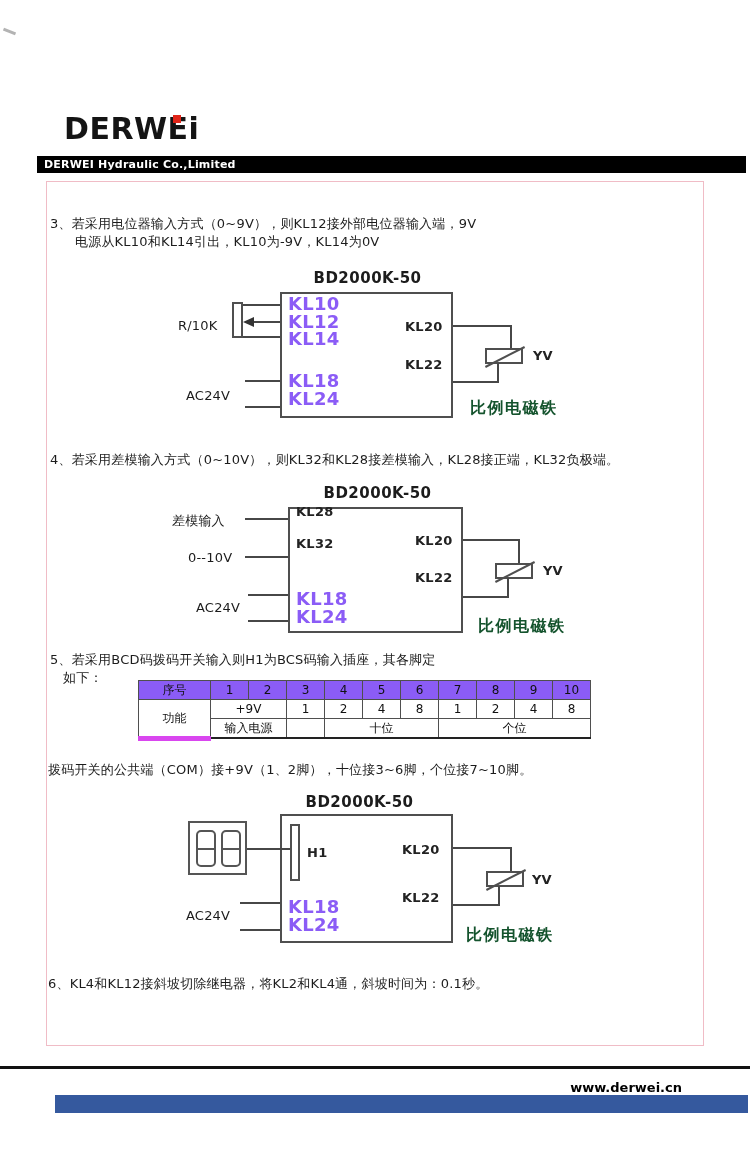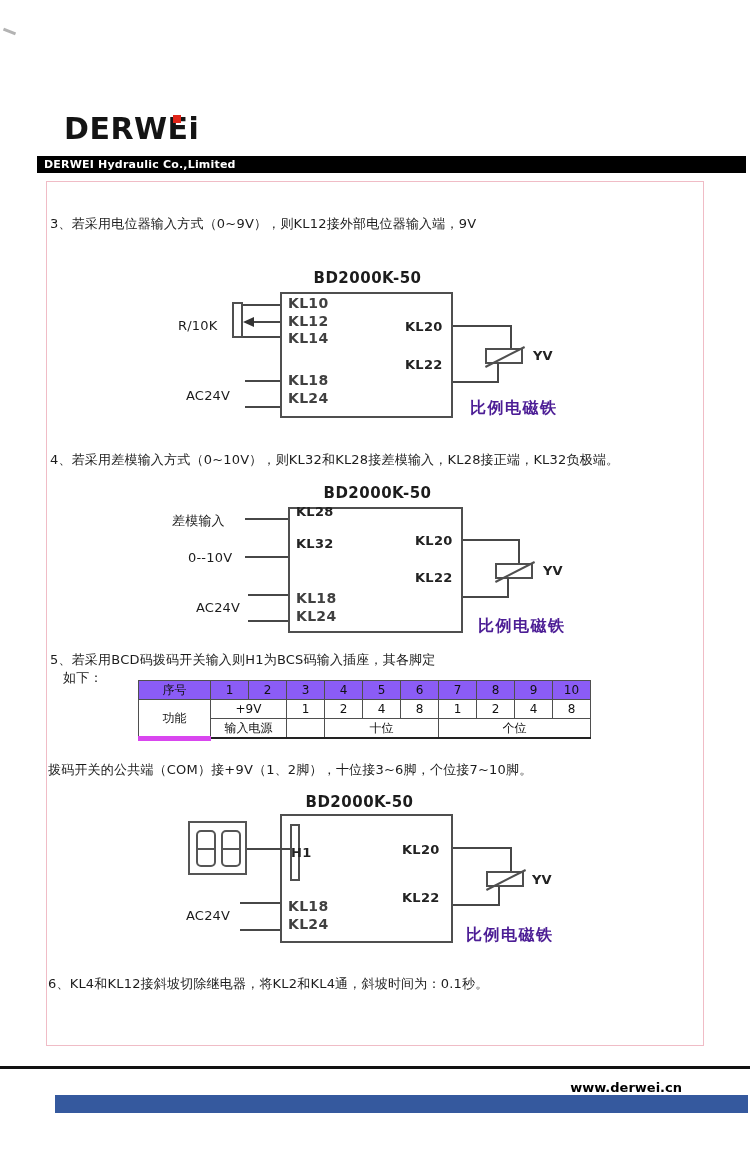--- a/index.html
+++ b/index.html
@@ -19,29 +19,29 @@
   .content-frame { position:absolute; left:46px; top:181px; width:656px; height:863px;
                    border:1px solid #f0bcc6; background:#fff; }
 
   
   .note { position:absolute; font-size:13px; white-space:nowrap; letter-spacing:0.2px; color:#1c1c1c; }
 
   
   .diagram-title { position:absolute; font-size:15px; font-weight:600; text-align:center; letter-spacing:0.5px; white-space:nowrap; }
   .dbox { position:absolute; border:2px solid #4f4f4f; background:#fff; box-sizing:border-box; }
   .pin { position:absolute; font-size:13px; font-weight:600; white-space:nowrap; color:#222; letter-spacing:0.3px; }
-  .pin-stack { position:absolute; font-size:14px; font-weight:600; color:#404040; line-height:17.5px; letter-spacing:0.3px; }
+  .pin-stack { position:absolute; font-size:18px; font-weight:600; color:#8b5cf6; line-height:17.5px; letter-spacing:0.3px; }
   .wire { position:absolute; background:#474747; }
   .hwire { height:2px; } .vwire { width:2px; }
   .pot { position:absolute; width:11px; height:36px; border:2px solid #4f4f4f; background:#fff; box-sizing:border-box; }
   .arrow-left { position:absolute; width:0; height:0; border-top:5px solid transparent;
                 border-bottom:5px solid transparent; border-right:11px solid #333; }
   .sol { position:absolute; width:38px; height:16px; border:2px solid #4f4f4f; background:#fff; box-sizing:border-box; }
   .sol-diag { position:absolute; left:-4px; top:6px; width:44px; height:2px; background:#4f4f4f; transform:rotate(-27deg); }
-  .sol-label { position:absolute; font-size:16px; font-weight:bold; letter-spacing:1.5px; white-space:nowrap; color:#4c1d95; }
+  .sol-label { position:absolute; font-size:16px; font-weight:bold; letter-spacing:1.5px; white-space:nowrap; color:#14532d; }
   .yv { position:absolute; font-size:13px; font-weight:600; color:#222; }
   .h1rect { position:absolute; width:10px; height:57px; border:2px solid #4f4f4f; background:#fff; box-sizing:border-box; }
   .disp { position:absolute; width:59px; height:54px; border:2px solid #555; background:#fff; box-sizing:border-box; }
   .seg-digit { position:absolute; width:20px; height:37px; border:2px solid #555; border-radius:5px; box-sizing:border-box; }
   .seg-digit::after { content:''; position:absolute; left:0; right:0; top:50%; height:2px; margin-top:-1px; background:#555; }
 
   
   .pin-table { position:absolute; left:138px; top:680px; border-collapse:collapse; table-layout:fixed;
                width:452px; font-size:12px; color:#111; }
   .pin-table th, .pin-table td { border:1px solid #4f4f4f; text-align:center; padding:0; height:18px; line-height:18px;
@@ -64,20 +64,21 @@
 
   <div class="logo">
     <span>DERWEi</span>
     <span class="logo-dot"></span>
   </div>
   <div class="company-bar">DERWEI Hydraulic Co.,Limited</div>
 
   <div class="content-frame"></div>
 
   <div class="note" style="left:50px; top:215px;">3、若采用电位器输入方式（0~9V），则KL12接外部电位器输入端，9V</div>
+  <div class="note" style="left:75px; top:233px;">电源从KL10和KL14引出，KL10为-9V，KL14为0V</div>
 
   <div>
     <div class="diagram-title" style="left:280px; top:269px; width:175px;">BD2000K-50</div>
     <div class="dbox" style="left:280px; top:292px; width:173px; height:126px;"></div>
     <div class="pin-stack" style="left:288px; top:295px;">
       <div>KL10</div>
       <div>KL12</div>
       <div>KL14</div>
     </div>
     <div class="pin-stack" style="left:288px; top:372px;">
@@ -193,21 +194,21 @@
     </tr>
   </tbody>
     </table>
 
   <div class="note" style="left:48px; top:761px;">拨码开关的公共端（COM）接+9V（1、2脚），十位接3~6脚，个位接7~10脚。</div>
 
   <div>
     <div class="diagram-title" style="left:272px; top:793px; width:175px;">BD2000K-50</div>
     <div class="dbox" style="left:280px; top:814px; width:173px; height:129px;"></div>
     <div class="h1rect" style="left:290px; top:824px;"></div>
-    <div class="pin" style="left:291px; top:845px;">H1</div>
+    <div class="pin" style="left:307px; top:845px;">H1</div>
     <div class="pin-stack" style="left:288px; top:898px;">
       <div>KL18</div>
       <div>KL24</div>
     </div>
     <div class="pin" style="left:402px; top:842px;">KL20</div>
     <div class="pin" style="left:402px; top:890px;">KL22</div>
 
     <div class="disp" style="left:188px; top:821px;"></div>
     <div class="seg-digit" style="left:196px; top:830px;"></div>
     <div class="seg-digit" style="left:221px; top:830px;"></div>

